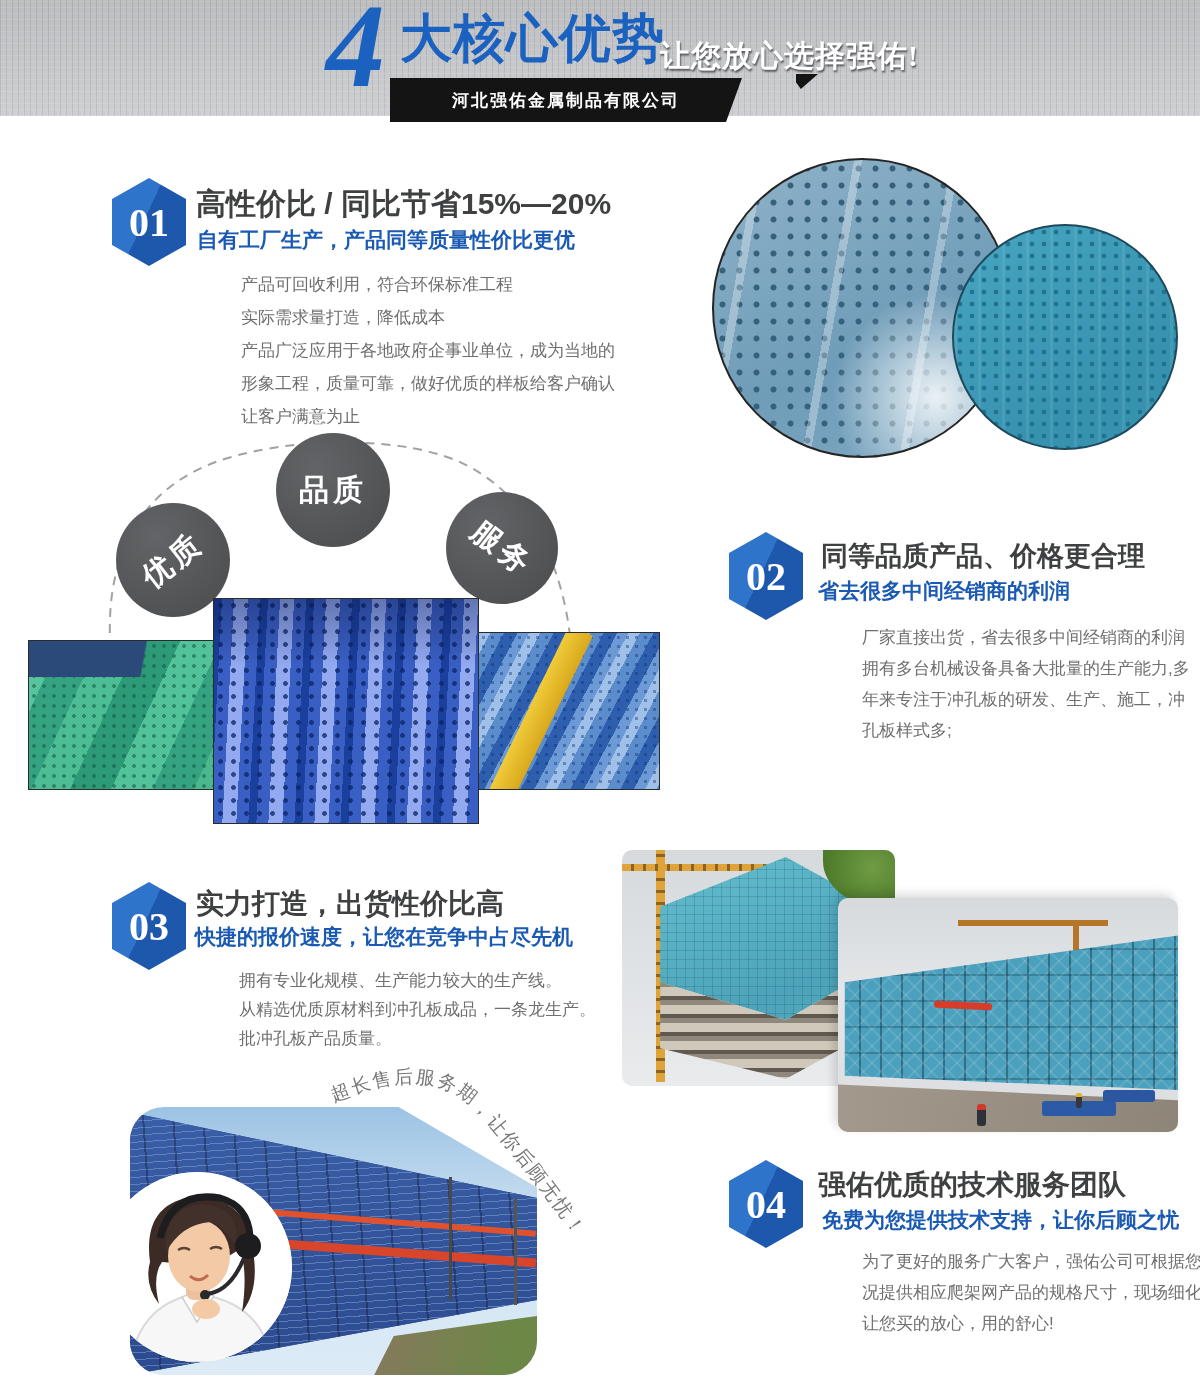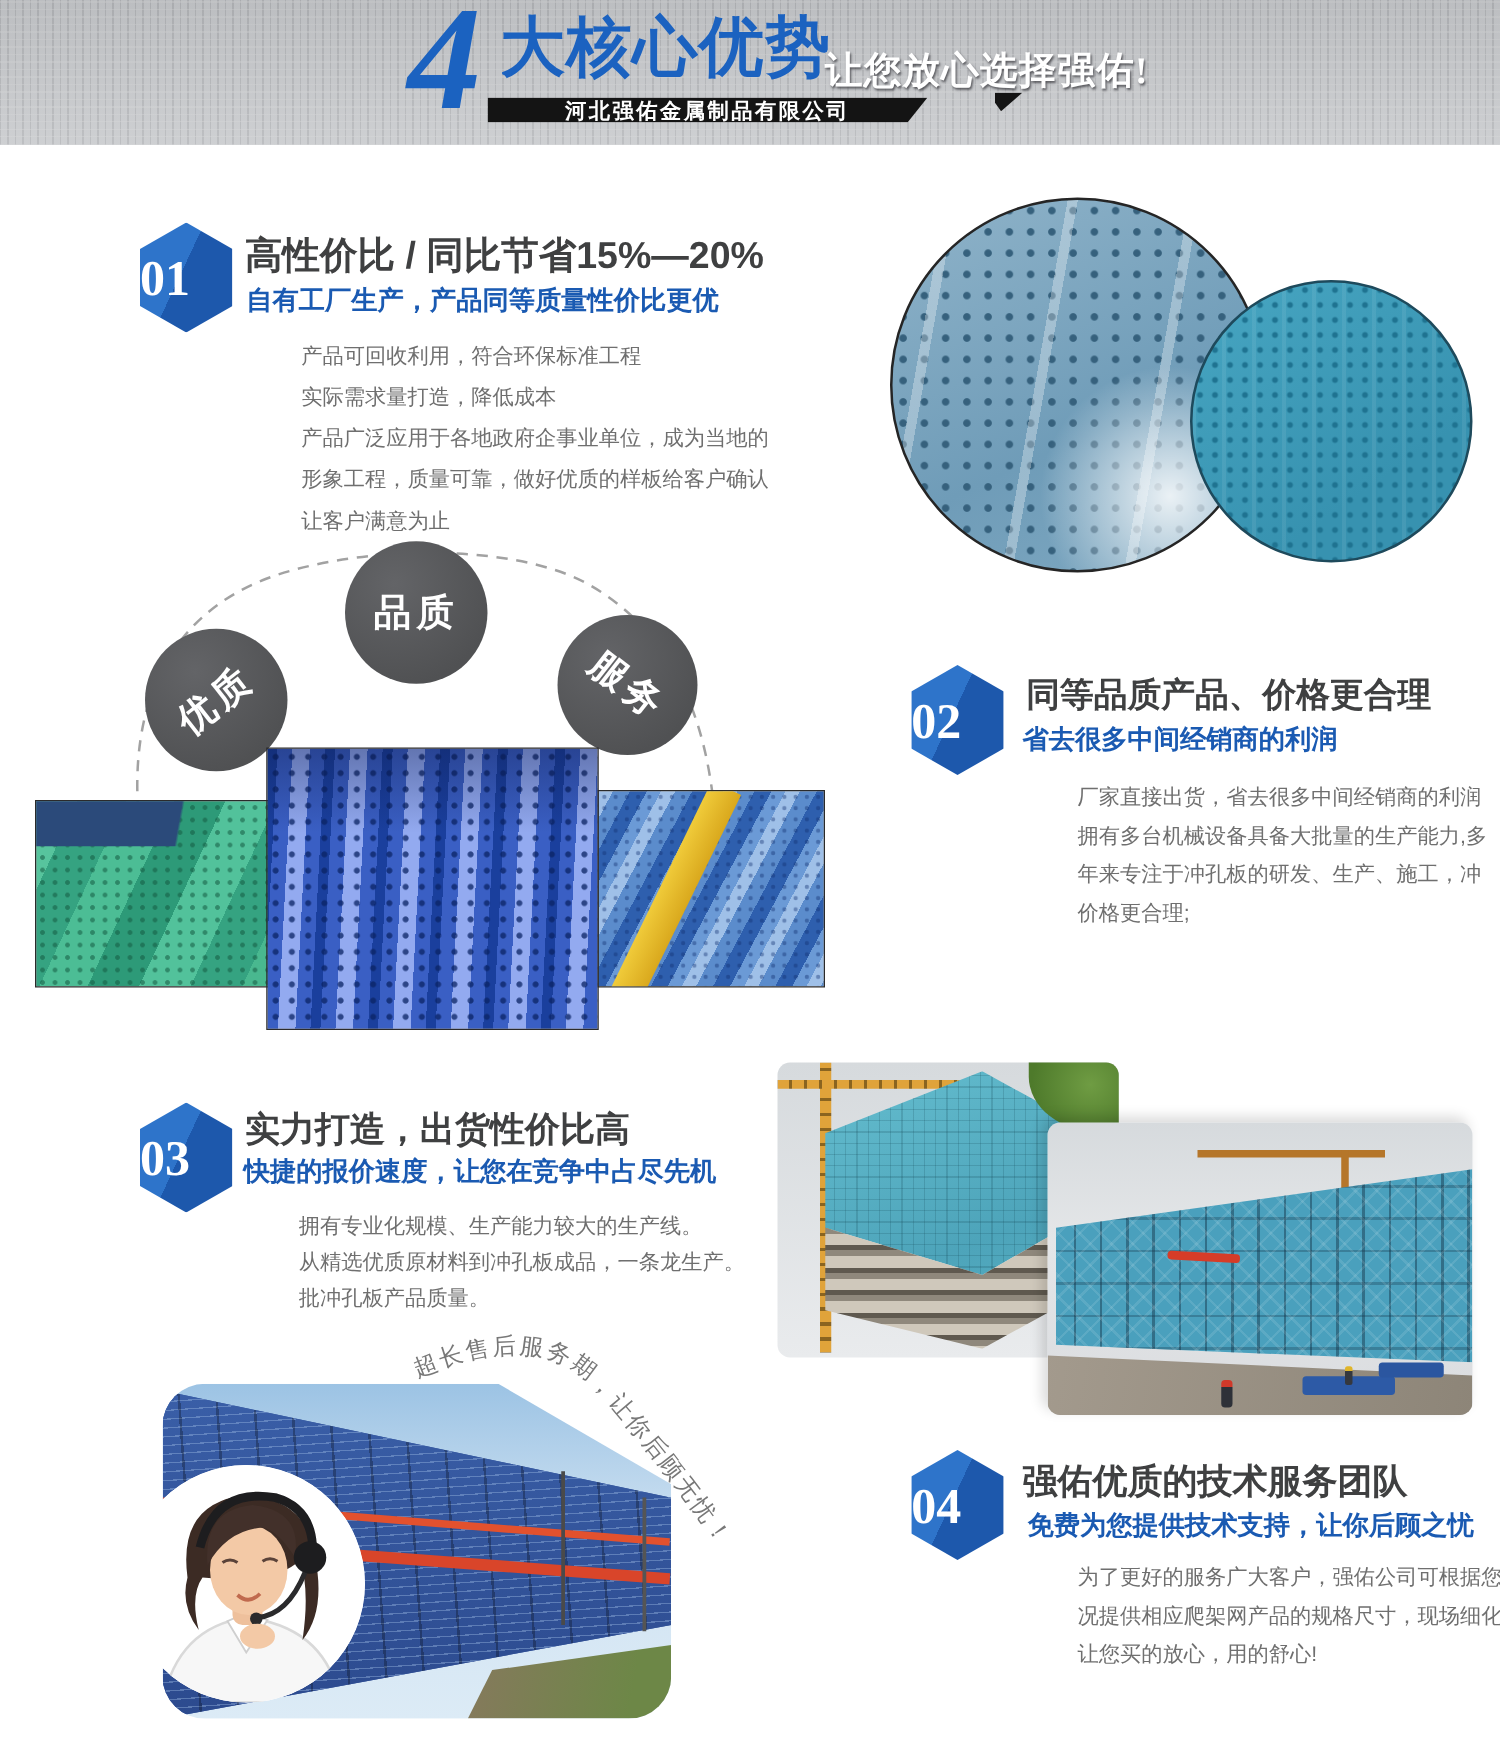--- a/index.html
+++ b/index.html
@@ -12,31 +12,31 @@
       linear-gradient(rgba(0,0,0,.05),rgba(255,255,255,.14)),
       repeating-linear-gradient(0deg, rgba(255,255,255,.30) 0 1px, rgba(0,0,0,0) 1px 6px),
       repeating-linear-gradient(90deg, rgba(130,132,136,.28) 0 1px, rgba(0,0,0,0) 1px 6px),
       repeating-linear-gradient(0deg, rgba(130,132,136,.25) 0 1px, rgba(0,0,0,0) 1px 6px);}
   .big4{position:absolute;left:326px;top:-12px;font-family:"Liberation Serif","DejaVu Serif",serif;
     font-style:italic;font-weight:bold;font-size:118px;line-height:1;color:#1b62c0;}
   .hTitle{position:absolute;left:400px;top:10px;font-family:"Liberation Serif","DejaVu Serif",serif;
     font-weight:bold;font-size:52px;line-height:1.1;color:#1b62c0;letter-spacing:1px;}
   .hTag{position:absolute;left:660px;top:36px;font-family:"Liberation Serif","DejaVu Serif",serif;
     font-weight:bold;font-size:30px;color:#ffffff;text-shadow:1px 2px 2px rgba(50,50,55,.75);letter-spacing:1px;}
-  .band{position:absolute;left:390px;top:78px;width:352px;height:20px;background:#141414;
+  .band{position:absolute;left:390px;top:78px;width:352px;height:44px;background:#141414;
     clip-path:polygon(0 0,100% 0,calc(100% - 16px) 100%,0 100%);
     display:flex;align-items:center;justify-content:center;}
   .band span{color:#ffffff;font-size:17px;font-weight:bold;letter-spacing:2px;}
   .bandTail{position:absolute;left:796px;top:74px;width:22px;height:15px;background:#141414;
     clip-path:polygon(0 0,100% 0,22% 100%,0 55%);}
   
   .badge{position:absolute;width:74px;height:88px;
     clip-path:polygon(50% 0,100% 24%,100% 76%,50% 100%,0 76%,0 24%);
     background:linear-gradient(115deg,#2e74ca 45%,#1d58ac 45%);
-    display:flex;align-items:center;justify-content:flex-start;}
+    display:flex;align-items:center;justify-content:center;}
   .badge span{color:#fff;font-family:"Liberation Serif","DejaVu Serif",serif;font-weight:bold;font-size:40px;}
   .secTitle{position:absolute;color:#3f4041;font-weight:bold;white-space:nowrap;}
   .t-sans{font-size:30px;font-family:"Liberation Sans","DejaVu Sans",sans-serif;}
   .t-serif{font-size:27px;font-family:"Liberation Serif","DejaVu Serif",serif;}
   .secSub{position:absolute;color:#1a5ab2;font-weight:bold;font-size:21px;white-space:nowrap;
     font-family:"Liberation Serif","DejaVu Serif",serif;}
   .secBody{position:absolute;color:#6f6f6f;font-size:17px;}
   .secBody .line{white-space:nowrap;margin-left:44px;}
   
   .qCircle{position:absolute;border-radius:50%;
@@ -206,21 +206,21 @@
 
   <div class="badge" style="left:729px;top:532px;">
     <span>02</span>
   </div>
   <div class="secTitle t-serif" style="left:821px;top:538px;">同等品质产品、价格更合理</div>
   <div class="secSub" style="left:818px;top:577px;">省去很多中间经销商的利润</div>
   <div class="secBody" style="left:818px;top:622px;line-height:31px;">
     <div class="line">厂家直接出货，省去很多中间经销商的利润</div>
     <div class="line">拥有多台机械设备具备大批量的生产能力,多</div>
     <div class="line">年来专注于冲孔板的研发、生产、施工，冲</div>
-    <div class="line">价格更合理;</div>
+    <div class="line">孔板样式多;</div>
   </div>
 
   <div class="photo bldgA">
     <div class="craneAv"></div>
     <div class="craneAj"></div>
     <div class="meshA"></div>
     <div class="floorsA"></div>
     <div class="treeA"></div>
   </div>
   <div class="photo bldgB">

